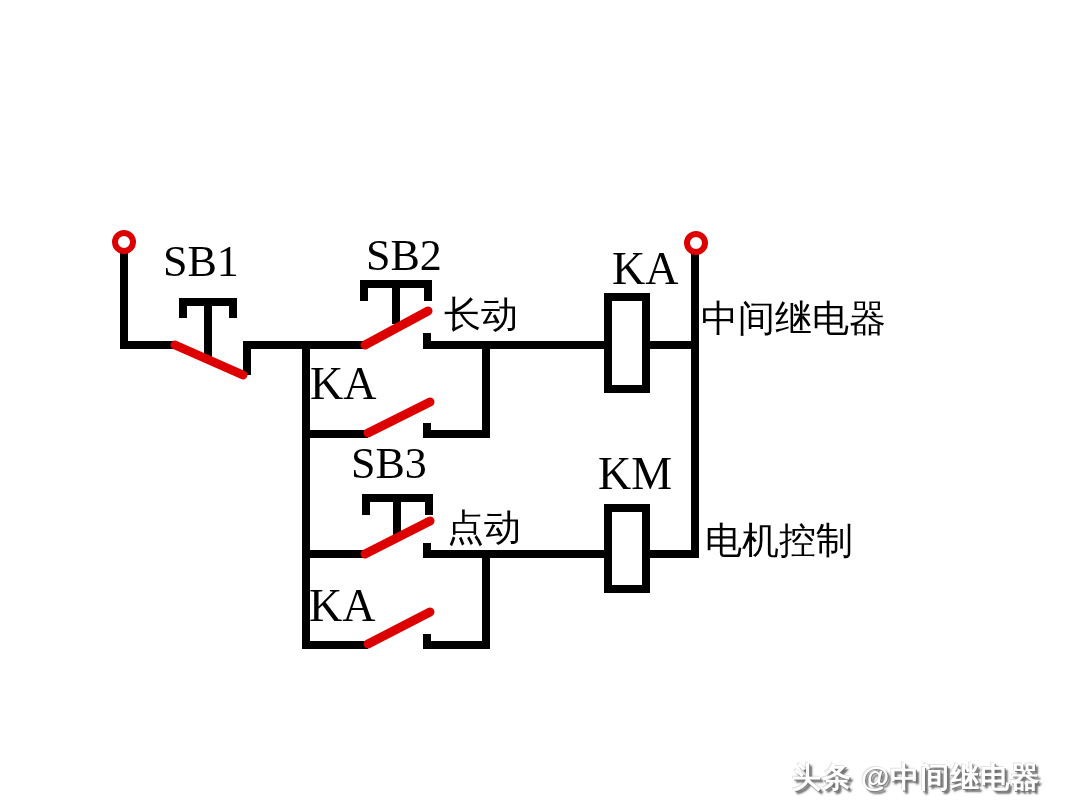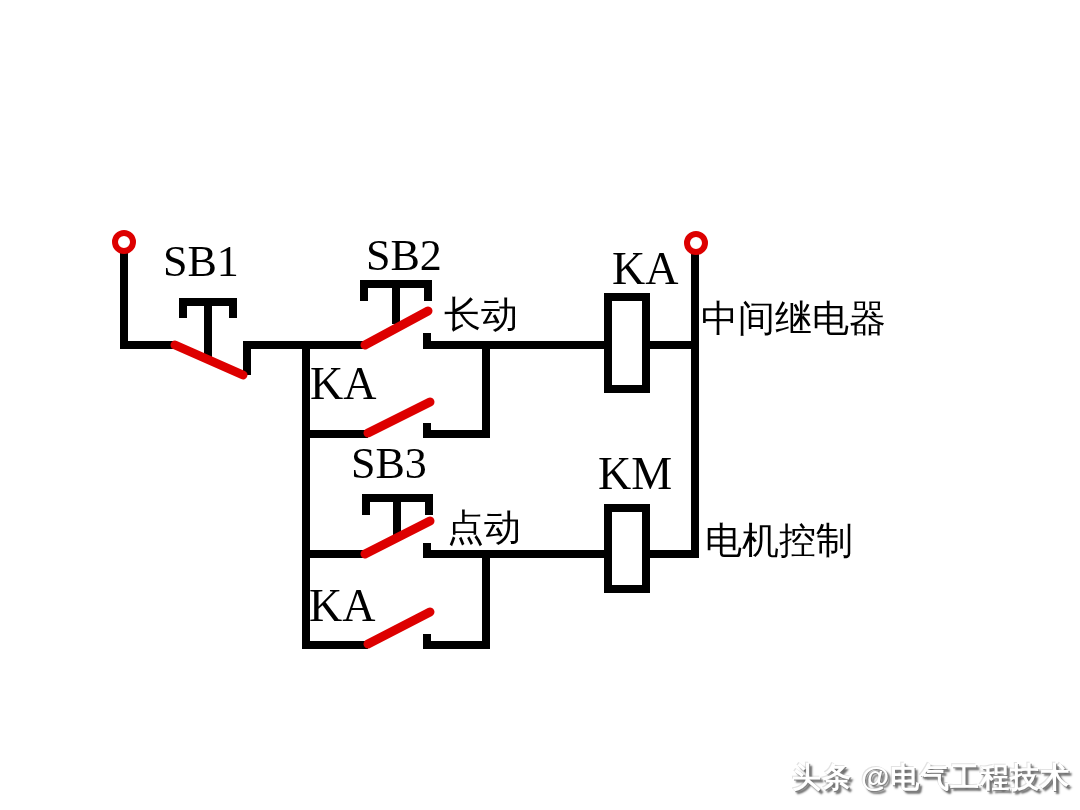--- a/index.html
+++ b/index.html
@@ -98,14 +98,14 @@
     </g>
 
     <g class="lbl-cjk">
       <text x="444" y="327" font-size="37">长动</text>
       <text x="447" y="540" font-size="37">点动</text>
       <text x="701" y="331" font-size="37">中间继电器</text>
       <text x="705" y="553" font-size="37">电机控制</text>
     </g>
   </svg>
 
-  <div class="watermark">头条 @电气工程技术</div>
+  <div class="watermark">头条 @中间继电器</div>
 </div>
 
 </body></html>

